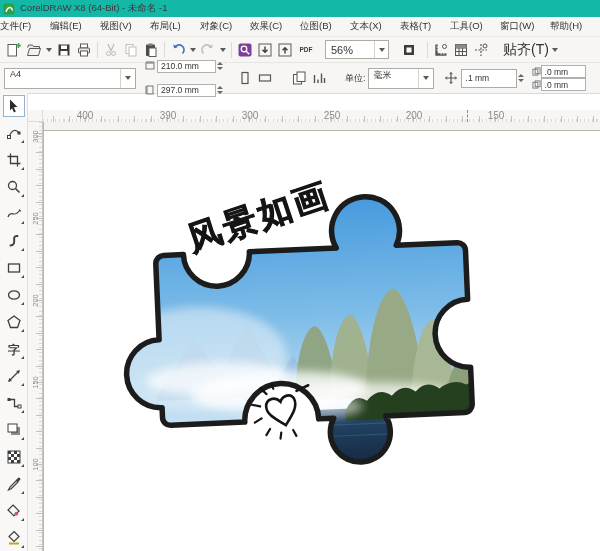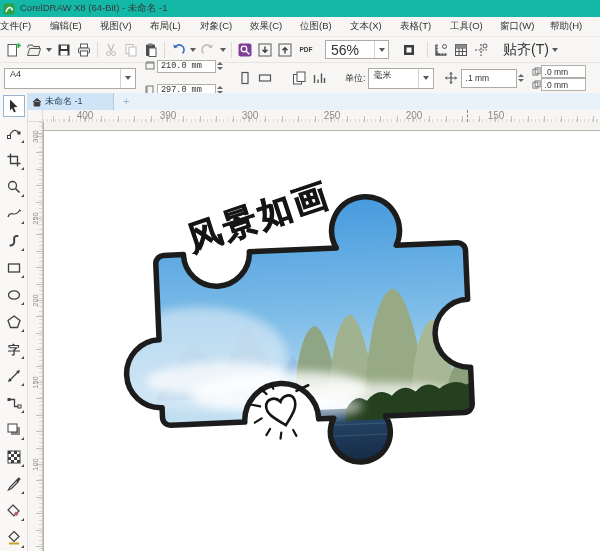--- a/index.html
+++ b/index.html
@@ -15,35 +15,35 @@
            display:flex;align-items:center;font-size:9.5px;color:#333;border-bottom:1px solid #eceae7;}
   .menubar .mi{width:50px;cursor:default;white-space:nowrap;}
   
   .stdbar{position:absolute;top:37px;left:0;right:0;height:25px;background:#f7f6f5;
           display:flex;align-items:center;padding-left:4px;border-bottom:1px solid #e7e5e1;}
   .tbtn{width:20px;height:20px;display:flex;align-items:center;justify-content:center;flex:0 0 auto;}
   .caret{width:10px;height:20px;display:flex;align-items:center;justify-content:center;flex:0 0 auto;}
   .caret i{border-left:3px solid transparent;border-right:3px solid transparent;border-top:4px solid #5a5a5a;}
   .sep{width:1px;height:16px;background:#dcdad6;margin:0 3px;flex:0 0 auto;}
   .zoombox{width:62px;height:17px;border:1px solid #aeaba7;background:#fff;display:flex;
-           align-items:center;font-size:14px;color:#333;margin-left:8px;flex:0 0 auto;}
+           align-items:center;font-size:11px;color:#333;margin-left:8px;flex:0 0 auto;}
   .zoombox span{flex:1;padding-left:5px;}
   .zoombox .zcaret{width:13px;height:100%;border-left:1px solid #d5d3cf;display:flex;align-items:center;justify-content:center;}
   .zoombox .zcaret i{border-left:3px solid transparent;border-right:3px solid transparent;border-top:4px solid #5a5a5a;}
   .pdfbtn{font-size:6.5px;font-weight:bold;color:#3b3b3b;width:22px;height:20px;display:flex;align-items:center;justify-content:center;flex:0 0 auto;letter-spacing:0;}
   .snap{margin-left:12px;font-size:14px;color:#333;display:flex;align-items:center;white-space:nowrap;flex:0 0 auto;}
   .snap i{margin-left:3px;border-left:3px solid transparent;border-right:3px solid transparent;border-top:4px solid #5a5a5a;}
   
   .propbar{position:absolute;top:63px;left:0;right:0;height:30px;background:#f7f6f5;
            display:flex;align-items:center;font-size:9px;color:#333;border-bottom:1px solid #dbd9d5;padding-left:4px;}
   .combo{height:19px;border:1px solid #aeaba7;background:#fff;display:flex;flex:0 0 auto;}
   .combo span{flex:1;padding-left:5px;white-space:nowrap;}
   .combo .ccaret{width:14px;height:100%;border-left:1px solid #d5d3cf;display:flex;align-items:center;justify-content:center;}
   .combo .ccaret i{border-left:3px solid transparent;border-right:3px solid transparent;border-top:4px solid #5a5a5a;}
-  .dimblock{display:flex;flex-direction:column;justify-content:space-between;margin-left:9px;gap:12px;flex:0 0 auto;font-family:Liberation Mono, monospace;}
+  .dimblock{display:flex;flex-direction:column;justify-content:space-between;margin-left:9px;gap:12px;flex:0 0 auto;}
   .dimrow{display:flex;align-items:center;height:12px;}
   .dimrow .pgicon{width:10px;height:10px;margin-right:2px;}
   .dimfield{width:54px;height:11px;border:1px solid #b3b0ac;background:#fff;font-size:8.5px;
             display:flex;align-items:center;padding-left:3px;}
   .spincol{display:flex;flex-direction:column;margin-left:1px;}
   .spincol i{display:block;width:0;height:0;border-left:3px solid transparent;border-right:3px solid transparent;margin:1px 0;}
   .spin-up{border-bottom:3px solid #666;}
   .spin-dn{border-top:3px solid #666;}
   .obtn{width:18px;height:18px;border:1px solid transparent;display:flex;align-items:center;justify-content:center;flex:0 0 auto;}
   .lbl{white-space:nowrap;flex:0 0 auto;}
@@ -323,29 +323,20 @@
       <div class="duprow">
         <svg class="pgicon" width="9" height="9" viewBox="0 0 10 10">
             <rect x="1" y="2.5" width="5.5" height="6.5" fill="none" stroke="#777"></rect>
             <rect x="3.5" y="1" width="5.5" height="6.5" fill="none" stroke="#777"></rect>
           </svg>
         <div class="dupfield">.0 mm</div>
       </div>
     </div>
   </div>
 
-  <div class="tabrow">
-    <div class="doctab">
-      <svg width="10" height="10" viewBox="0 0 10 10">
-        <path d="M1 5 L5 1.5 L9 5 M2.2 4.5 V9 h5.6 V4.5" fill="#3d3d3d" stroke="#3d3d3d" stroke-width="1"></path>
-      </svg>
-      <span>未命名 -1</span>
-    </div>
-    <div class="plusbtn">+</div>
-  </div>
 
   <div class="corner"></div>
 
   <div class="hruler">
     <span class="hnum" style="left:42px">400</span>
     <span class="hnum" style="left:125px">390</span>
     <span class="hnum" style="left:207px">300</span>
     <span class="hnum" style="left:289px">250</span>
     <span class="hnum" style="left:371px">200</span>
     <span class="hnum" style="left:453px">150</span>

